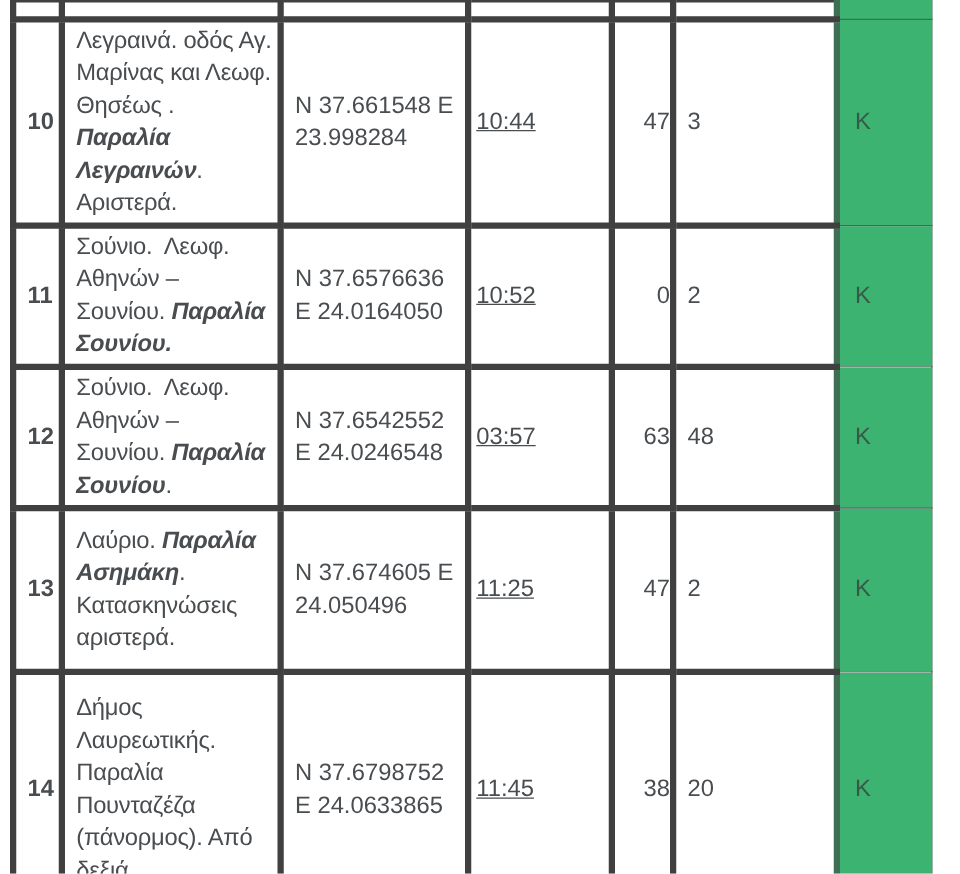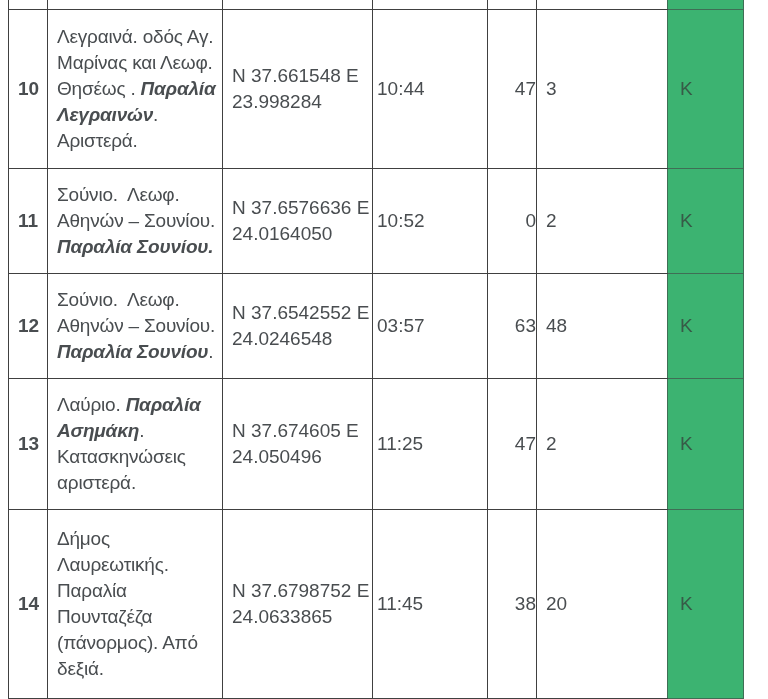--- a/index.html
+++ b/index.html
@@ -17,33 +17,33 @@
   }
   table.survey-table {
     position: absolute;
     left: 8px;
     top: -3px;
     width: 735px;
     border-collapse: collapse;
     table-layout: fixed;
   }
   td {
-    border: 1px solid #404040;
+    border: 5px solid #404040;
     vertical-align: middle;
     color: #494d50;
     font-size: 19px;
     line-height: 26px;
     padding: 0;
     overflow: hidden;
     word-wrap: break-word;
   }
   .col-num  { padding-left: 9px; font-weight: bold;  }
   .col-desc { padding: 2px 3px 2px 9px; letter-spacing: -0.2px; }
   .col-coord{ padding: 2px 2px 2px 9px; }
-  .col-time { padding-left: 4px; }
+  .col-time { padding-left: 4px; text-decoration: underline; }
   .col-n1   { padding-left: 9px; text-align: right;  }
   .col-n2   { padding-left: 9px;  }
   .col-status {
     background: #3cb371;
     border: 1px solid #3f6e55;
     color: #375a47;
     padding-left: 12px;
   }
   
   .col-n2 { border-right-color: #3f6e55; }

